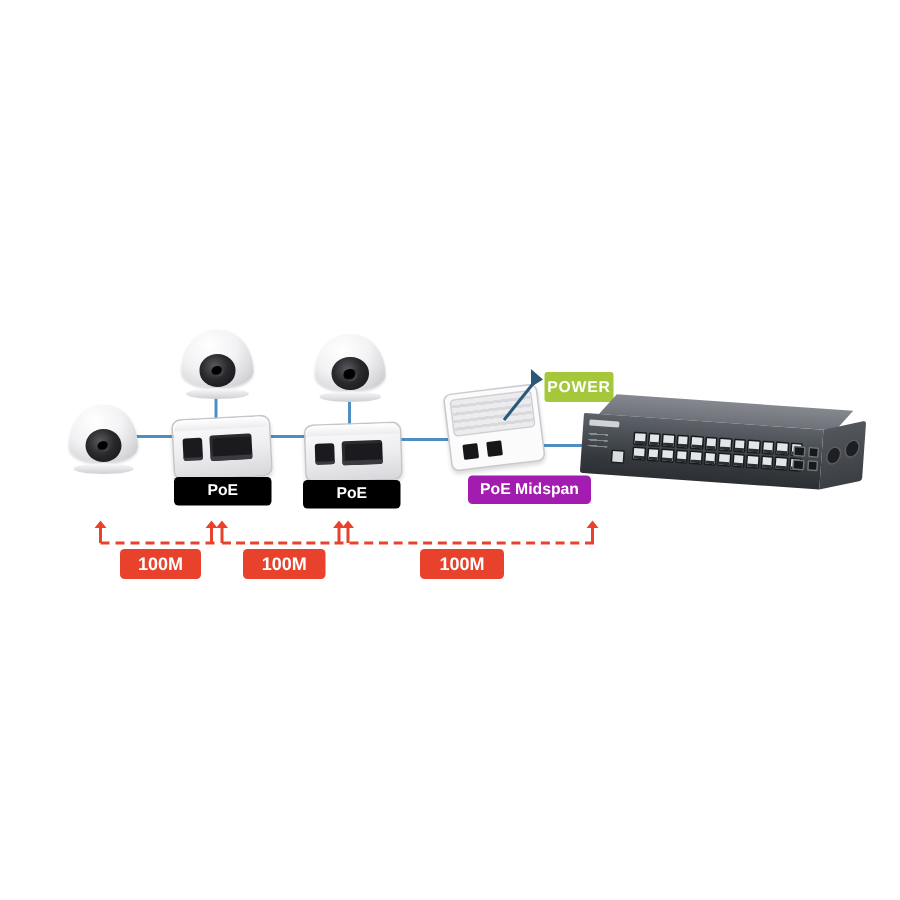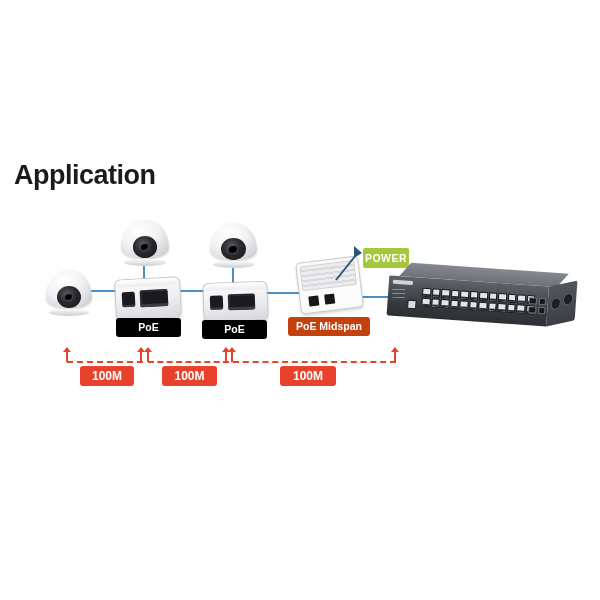--- a/index.html
+++ b/index.html
@@ -77,38 +77,37 @@
   .sw-port { background:#e2e6e9; border:1px solid #17191c;
       box-shadow:inset 0 -2px 0 #2a2d31; border-radius:1px; }
   .sw-sfp { position:absolute; left:141px; top:12px; width:17px; height:16px; display:grid;
       grid-template-columns:1fr 1fr; grid-template-rows:1fr 1fr; gap:2px; }
   .sfp-port { background:#17181b; border:1px solid #6f7378; border-radius:1px; }
 
   
   .dlabel { position:absolute; color:#fff; font-weight:bold; font-size:10.5px;
       text-align:center; border-radius:3px; height:19px; line-height:19px; }
   .dlabel.orange { background:#000000; }
-  .dlabel.blue   { background:#c2410c; }
+  .dlabel.blue   { background:#a21caf;margin-left:24px; }
 
   
   .dashline { position:absolute; height:0; border-top:2px dashed #e8422c; }
   .uparrow { position:absolute; width:8px; height:15px; }
   .uparrow::before { content:''; position:absolute; left:3px; top:4px; width:2px; height:11px; background:#e8422c; }
   .uparrow::after  { content:''; position:absolute; left:0; top:0;
       border-left:4px solid transparent; border-right:4px solid transparent;
       border-bottom:5px solid #e8422c; }
   .dist { position:absolute; background:#e8422c; color:#fff; font-weight:bold; font-size:12px;
       text-align:center; border-radius:3px; height:20px; line-height:20px; }
 </style>
 </head>
 <body>
 
 <div class="stage">
 
-  <div class="title">Application</div>
 
   <div class="wire" style="left:89px;  top:290px; width:29px; height:2px;"></div>
   <div class="wire" style="left:143px; top:260px; width:2px;  height:24px;"></div>
   <div class="wire" style="left:180px; top:290px; width:26px; height:2px;"></div>
   <div class="wire" style="left:232px; top:262px; width:2px;  height:24px;"></div>
   <div class="wire" style="left:266px; top:292px; width:36px; height:2px;"></div>
   <div class="wire" style="left:355px; top:296px; width:50px; height:2px;"></div>
 
   <div class="camera" style="left:46px; top:270px; width:46px; height:46px;">
     <div class="cam-dome"></div>

